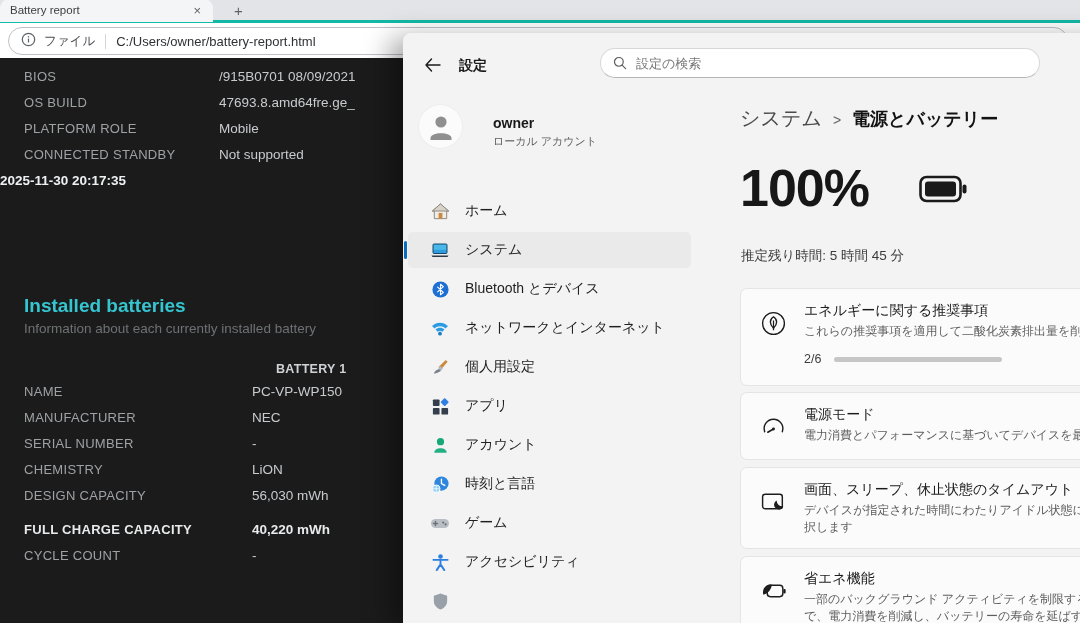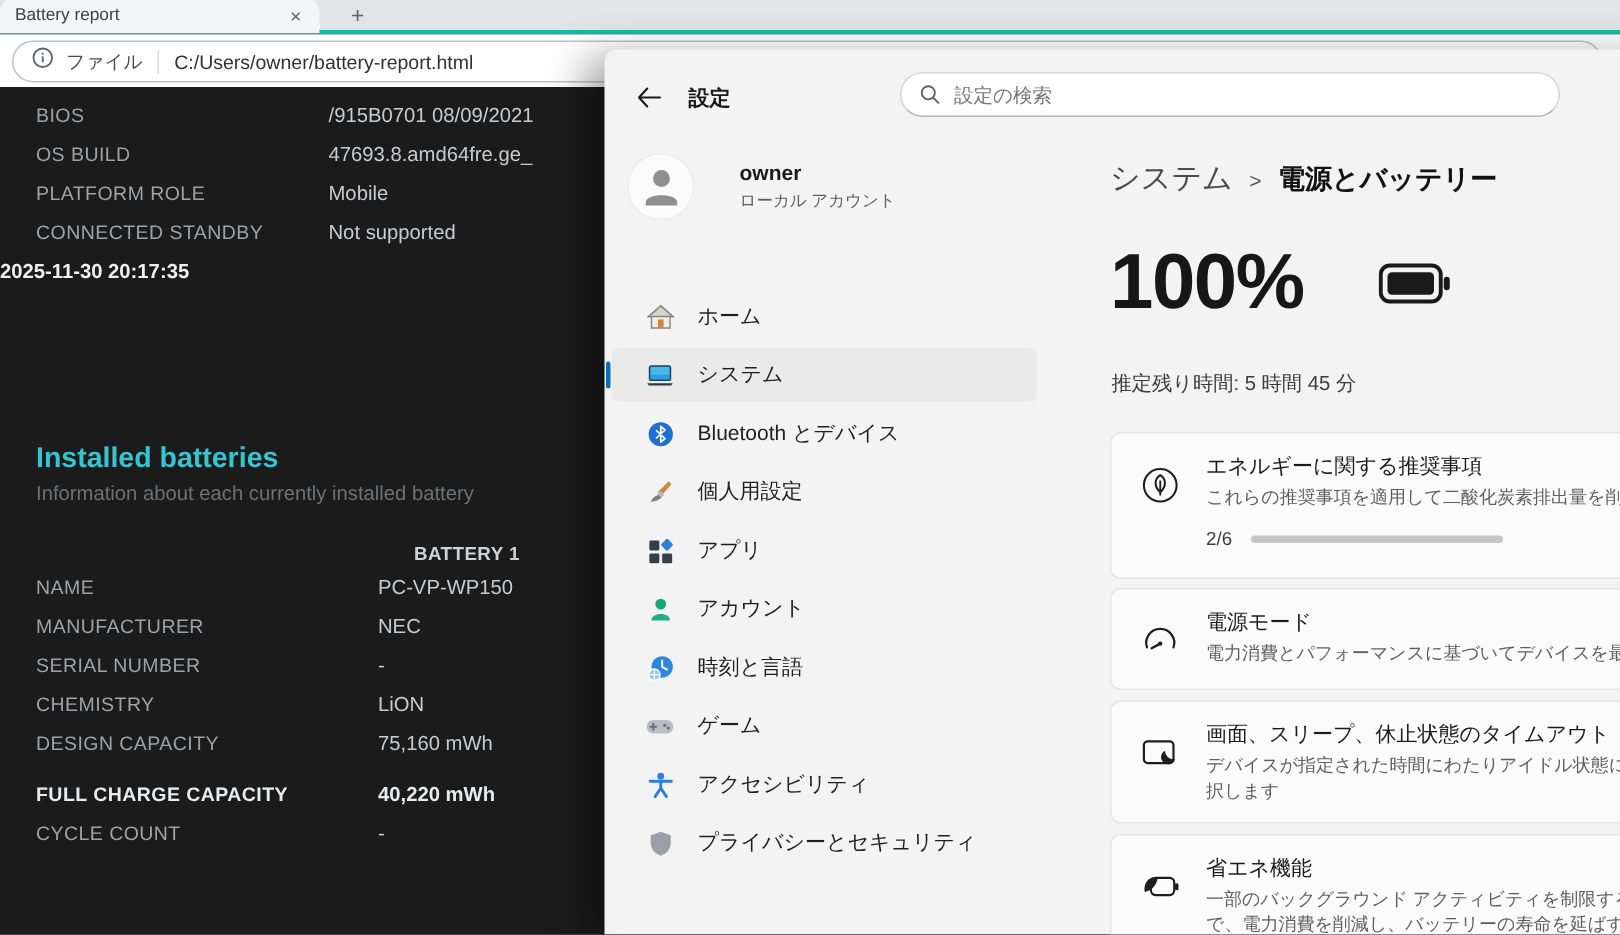--- a/index.html
+++ b/index.html
@@ -48,21 +48,21 @@
   .s-title { position:absolute; left:56px; top:24px; font-size:14px; font-weight:600; color:#1b1b1b; }
   .s-search { position:absolute; left:197px; top:15px; width:440px; height:30px; background:#fff;
               border:1px solid #d7d7d7; border-bottom-color:#b5b5b5; border-radius:16px;
               display:flex; align-items:center; padding:0 12px; }
   .s-search input { border:none; outline:none; flex:1; font-size:13px; color:#1b1b1b; background:transparent;
                     font-family:"Liberation Sans","DejaVu Sans",sans-serif; }
   .s-search input::placeholder { color:#767676; }
   .s-search svg { margin-right:9px; flex:none; }
 
   .s-account { position:absolute; left:15px; top:66px; width:280px; height:50px;
-               display:flex; align-items:center; cursor:pointer; }
+               display:flex; align-items:flex-end; cursor:pointer; }
   .avatar { width:45px; height:45px; border-radius:50%; background:#fbfbfb; flex:none;
             display:flex; align-items:center; justify-content:center; box-shadow:0 0 0 1px #ececec inset; }
   .acct-text { margin-left:30px; }
   .acct-name { font-size:14px; font-weight:700; color:#191919; }
   .acct-type { font-size:11px; color:#5d5d5d; margin-top:3px; }
 
   .s-nav { position:absolute; left:0; top:157px; width:300px; }
   .nav-item { position:relative; height:36px; margin:3px 12px 3px 5px; border-radius:5px;
               display:flex; align-items:center; padding-left:22px; cursor:pointer; }
   .nav-item.selected { background:#eaeaea; }
@@ -159,21 +159,21 @@
       <div class="battery-row">
         <span class="report-label">SERIAL NUMBER</span>
         <span class="report-value">-</span>
       </div>
       <div class="battery-row">
         <span class="report-label">CHEMISTRY</span>
         <span class="report-value">LiON</span>
       </div>
       <div class="battery-row">
         <span class="report-label">DESIGN CAPACITY</span>
-        <span class="report-value">75,160 mWh</span>
+        <span class="report-value">56,030 mWh</span>
       </div>
       <div class="battery-row gap em">
         <span class="report-label">FULL CHARGE CAPACITY</span>
         <span class="report-value">40,220 mWh</span>
       </div>
       <div class="battery-row">
         <span class="report-label">CYCLE COUNT</span>
         <span class="report-value">-</span>
       </div>
     </div>
@@ -237,20 +237,30 @@
       <div class="nav-item">
         <span class="nav-icon">
           <svg width="19" height="19" viewBox="0 0 20 20">
               <circle cx="10" cy="10" r="8.5" fill="#1d6fd3"></circle>
               <path d="M10 4.5 L10 15.5 M10 4.5 L13 7 L7 12.5 M10 15.5 L13 13 L7 7.5" fill="none" stroke="#fff" stroke-width="1.2" stroke-linecap="round" stroke-linejoin="round"></path>
             </svg>
         </span>
         <span class="nav-label">Bluetooth とデバイス</span>
       </div>
 
+      <div class="nav-item">
+        <span class="nav-icon">
+          <svg width="20" height="20" viewBox="0 0 20 20">
+              <path d="M2 8 C6.5 3.5 13.5 3.5 18 8 L15.5 10.5 C12.5 7.5 7.5 7.5 4.5 10.5 Z" fill="#2b9be4"></path>
+              <path d="M5.5 11.5 C8 9 12 9 14.5 11.5 L12.2 13.8 C11 12.6 9 12.6 7.8 13.8 Z" fill="#2b9be4"></path>
+              <circle cx="10" cy="15.7" r="1.9" fill="#1e7ec2"></circle>
+            </svg>
+        </span>
+        <span class="nav-label">ネットワークとインターネット</span>
+      </div>
 
       <div class="nav-item">
         <span class="nav-icon">
           <svg width="19" height="19" viewBox="0 0 20 20">
               <path d="M17 3 L9.5 10.5 L12 13 L19 5 Z" fill="#c98a3e" transform="translate(-1.5,-1)"></path>
               <rect x="8" y="9.5" width="4" height="3" transform="rotate(45 10 11)" fill="#b4b9c0"></rect>
               <path d="M8.5 11.5 C7 12 4.5 12.5 3 16.5 C6.5 16 8.5 15 10.5 13.5 Z" fill="#78808a"></path>
             </svg>
         </span>
         <span class="nav-label">個人用設定</span>
@@ -311,21 +321,20 @@
         </span>
         <span class="nav-label">アクセシビリティ</span>
       </div>
 
       <div class="nav-item">
         <span class="nav-icon">
           <svg width="19" height="19" viewBox="0 0 20 20">
               <path d="M10 1.5 L17 4 V9.5 C17 14 14 16.8 10 18.5 C6 16.8 3 14 3 9.5 V4 Z" fill="#9aa0a8"></path>
             </svg>
         </span>
-        <span class="nav-label">プライバシーとセキュリティ</span>
       </div>
     </div>
 
     <div class="s-main">
       <div class="breadcrumb">
         <span class="crumb-parent">システム</span>
         <span class="crumb-sep">&gt;</span>
         <span class="crumb-current">電源とバッテリー</span>
       </div>
 

